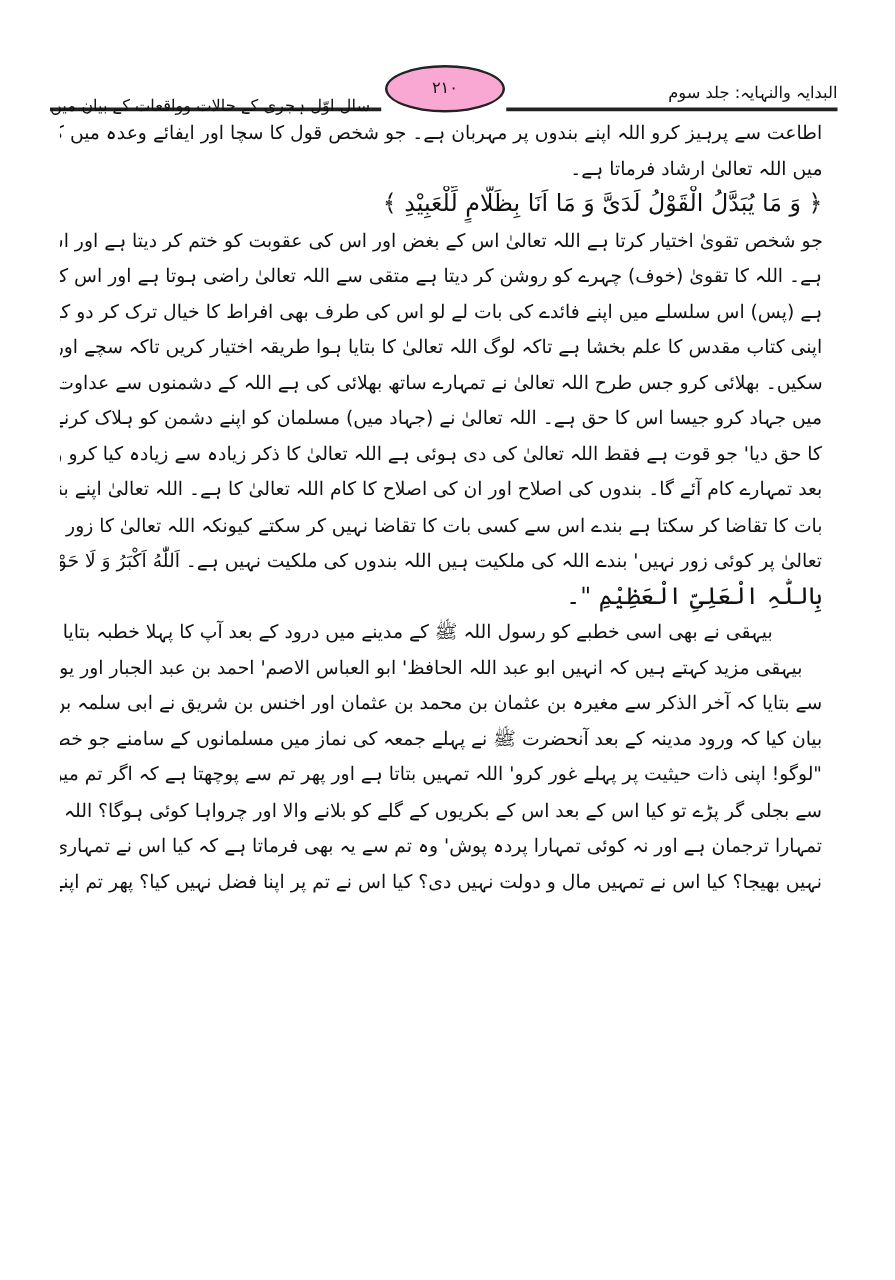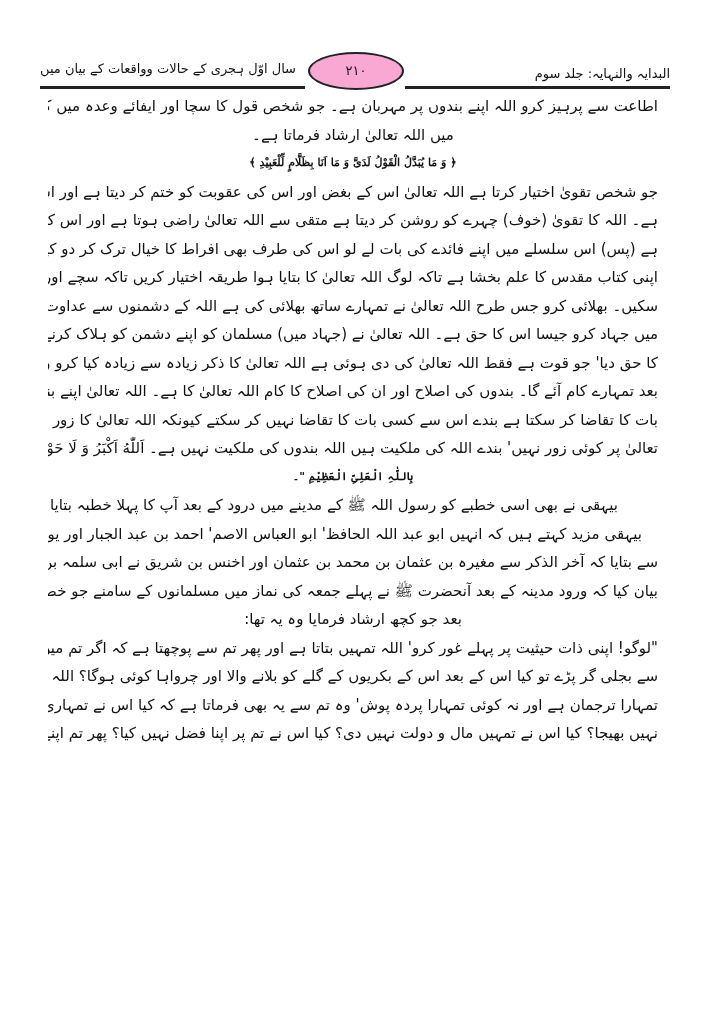--- a/index.html
+++ b/index.html
@@ -1,31 +1,31 @@
 <!DOCTYPE html>
 <html><head>
   <meta charset="utf-8">
   <style>
     html, body { margin: 0; padding: 0; background: #ffffff; }
     body { width: 716px; height: 1024px; position: relative; overflow: hidden;
            font-family: "DejaVu Sans", sans-serif; color: #111; }
     .page { position: absolute; left: 0; top: 0; width: 716px; height: 1024px; }
     .header { position: absolute; top: 52px; left: 40px; width: 630px; height: 40px; }
     .hdr-right { position: absolute; right: 0; top: 14px; font-size: 13px; direction: rtl; }
-    .hdr-left { position: absolute; left: 0; top: 9px; font-size: 13px; direction: rtl; text-align: right; }
+    .hdr-left { position: absolute; left: 0; top: 25px; font-size: 13px; direction: rtl; text-align: right; }
     .rule-l { position: absolute; left: 0; top: 34px; width: 265px; height: 3px; background: #222; }
     .rule-r { position: absolute; right: 0; top: 34px; width: 265px; height: 3px; background: #222; }
     .page-num { position: absolute; left: 268px; top: 0; width: 92px; height: 34px;
                 border: 2px solid #222; border-radius: 50%; text-align: center;
                 line-height: 34px; font-size: 13px; background: #f9a8d4; }
     .body-text { position: absolute; top: 92px; left: 48px; width: 610px; direction: rtl;
                  text-align: justify; font-size: 15px; line-height: 28.5px; }
     .line { display: block; white-space: nowrap; overflow: hidden; }
-    .line.short { text-align: center; }
-    .arabic { font-family: "DejaVu Serif", serif; font-weight: bold; font-size: 11px; }
+    .line.short { text-align: right; }
+    .arabic { font-family: "DejaVu Serif", serif; font-weight: normal; font-size: 19px; }
     .indent { padding-right: 16px; }
     .note { padding-right: 40px; }
   </style>
 </head>
 <body>
 
 <div class="page">
   <div class="header">
     <span class="hdr-right">البدایہ والنہایہ: جلد سوم</span>
     <div class="rule-r"></div>
@@ -46,19 +46,18 @@
     <span class="line">میں جہاد کرو جیسا اس کا حق ہے۔ اللہ تعالیٰ نے (جہاد میں) مسلمان کو اپنے دشمن کو ہلاک کرنے یا اسے زندہ چھوڑ دینے</span>
     <span class="line">کا حق دیا' جو قوت ہے فقط اللہ تعالیٰ کی دی ہوئی ہے اللہ تعالیٰ کا ذکر زیادہ سے زیادہ کیا کرو وہی آخرت میں موت کے</span>
     <span class="line">بعد تمہارے کام آئے گا۔ بندوں کی اصلاح اور ان کی اصلاح کا کام اللہ تعالیٰ کا ہے۔ اللہ تعالیٰ اپنے بندوں سے کسی</span>
     <span class="line">بات کا تقاضا کر سکتا ہے بندے اس سے کسی بات کا تقاضا نہیں کر سکتے کیونکہ اللہ تعالیٰ کا زور اپنے بندوں پر ہے ان کا اللہ</span>
     <span class="line">تعالیٰ پر کوئی زور نہیں' بندے اللہ کی ملکیت ہیں اللہ بندوں کی ملکیت نہیں ہے۔ اَللّٰهُ اَکْبَرُ وَ لَا حَوْلَ وَ لَا قُوَّةَ اِلَّا</span>
     <span class="line short arabic">بِاللّٰہِ الْعَلِیِّ الْعَظِیْمِ "۔</span>
     <span class="line short note">بیہقی نے بھی اسی خطبے کو رسول اللہ ﷺ کے مدینے میں درود کے بعد آپ کا پہلا خطبہ بتایا ہے۔ (مؤلف)</span>
     <span class="line indent">بیہقی مزید کہتے ہیں کہ انہیں ابو عبد اللہ الحافظ' ابو العباس الاصم' احمد بن عبد الجبار اور یونس بن بکیر نے ابن اسحٰق کے حوالے</span>
     <span class="line">سے بتایا کہ آخر الذکر سے مغیرہ بن عثمان بن محمد بن عثمان اور اخنس بن شریق نے ابی سلمہ بن عبد الرحمٰن بن عوف کے حوالے سے</span>
     <span class="line">بیان کیا کہ ورود مدینہ کے بعد آنحضرت ﷺ نے پہلے جمعہ کی نماز میں مسلمانوں کے سامنے جو خطبہ ارشاد فرمایا اس میں حمد و ثنا کے</span>
-    <span class="line short">بعد جو کچھ ارشاد فرمایا وہ یہ تھا:</span>
     <span class="line">"لوگو! اپنی ذات حیثیت پر پہلے غور کرو' اللہ تمہیں بتاتا ہے اور پھر تم سے پوچھتا ہے کہ اگر تم میں سے کسی پر اس کے حکم</span>
     <span class="line">سے بجلی گر پڑے تو کیا اس کے بعد اس کے بکریوں کے گلے کو بلانے والا اور چرواہا کوئی ہوگا؟ اللہ تعالیٰ کے سوا نہ کوئی</span>
     <span class="line">تمہارا ترجمان ہے اور نہ کوئی تمہارا پردہ پوش' وہ تم سے یہ بھی فرماتا ہے کہ کیا اس نے تمہاری ہدایت کے لیے اپنا رسول</span>
     <span class="line">نہیں بھیجا؟ کیا اس نے تمہیں مال و دولت نہیں دی؟ کیا اس نے تم پر اپنا فضل نہیں کیا؟ پھر تم اپنے نفس کی پیروی پر کیوں</span>
   </div>
 </div>
 
 </body></html>

